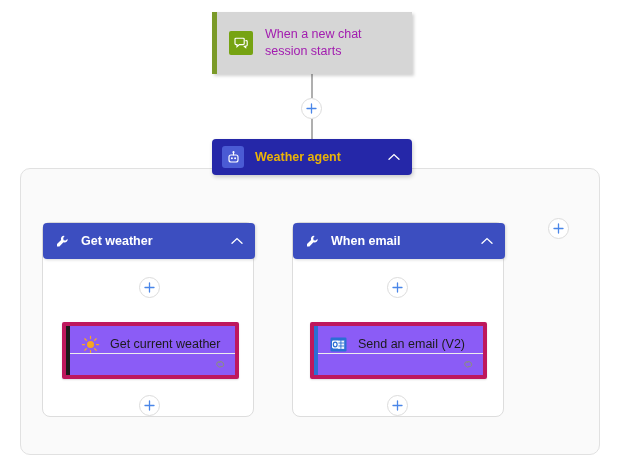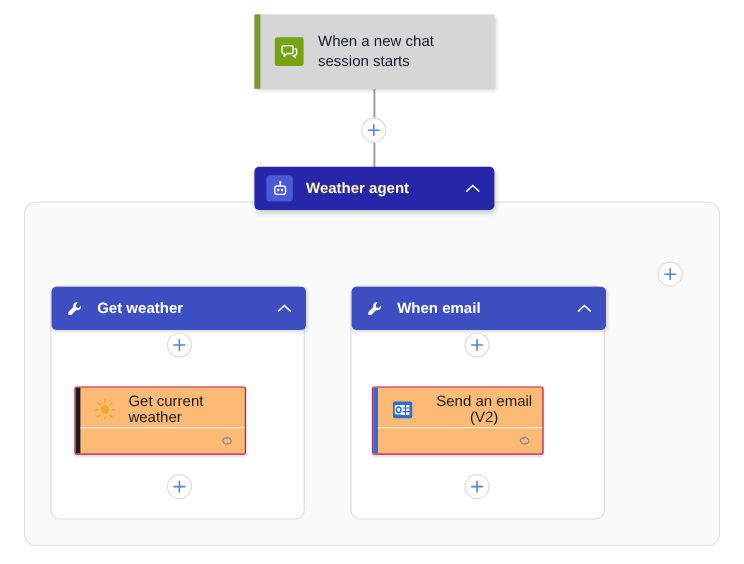--- a/index.html
+++ b/index.html
@@ -24,21 +24,21 @@
   .trigger .accent{
     position:absolute;left:0;top:0;width:5px;height:100%;
     background:#7b9a28;
   }
   .trigger .ticon{
     width:24px;height:24px;margin-left:17px;flex:0 0 auto;
     background:#76a312;border-radius:2px;
     display:flex;align-items:center;justify-content:center;
   }
   .trigger .tlabel{
-    margin-left:12px;font-size:12.5px;color:#0f172a;line-height:17px;
+    margin-left:12px;font-size:12.5px;color:#a21caf;line-height:17px;
     max-width:120px;
   }
 
   
   .agent-container{
     position:absolute;left:20px;top:168px;width:580px;height:287px;
     border:1px solid #e1e1e1;border-radius:10px;background:#fafafa;
     box-sizing:border-box;
   }
 
@@ -49,47 +49,46 @@
     display:flex;align-items:center;
     box-shadow:1px 2px 4px rgba(0,0,0,.2);
     box-sizing:border-box;
   }
   .agent-node .aicon{
     width:22px;height:22px;margin-left:10px;flex:0 0 auto;
     background:#4a5bd4;border-radius:3px;
     display:flex;align-items:center;justify-content:center;
   }
   .agent-node .alabel{
-    margin-left:11px;font-size:12.5px;font-weight:bold;color:#fef9c3;flex:1 1 auto;
+    margin-left:11px;font-size:12.5px;font-weight:bold;color:#eab308;flex:1 1 auto;
   }
   .chev{margin-right:12px;flex:0 0 auto;display:flex;align-items:center;}
 
   
   .tool-container{
     position:absolute;width:212px;height:195px;
     border:1px solid #dddddd;border-radius:8px;background:#ffffff;
     box-sizing:border-box;
-    margin-top:16px;
   }
   #tool-0{left:42px;top:222px;}
   #tool-1{left:292px;top:222px;}
 
   .tool-header{
     position:absolute;left:0;top:0;width:212px;height:36px;
     background:#3c4ec0;border-radius:4px;
     display:flex;align-items:center;box-sizing:border-box;
     box-shadow:1px 1px 3px rgba(0,0,0,.15);
   }
   .tool-header .ticn{margin-left:12px;flex:0 0 auto;display:flex;align-items:center;}
   .tool-header .tlbl{margin-left:11px;font-size:12.5px;font-weight:bold;color:#fff;flex:1 1 auto;}
 
   
   .action-card{
-    position:absolute;width:143px;height:57px;
-    background:#fdba74;border:1px solid #be185d;border-radius:2px;
+    position:absolute;width:177px;height:57px;
+    background:#8b5cf6;border:4px solid #be185d;border-radius:2px;
     box-shadow:0 1px 2px rgba(0,0,0,.13);
     box-sizing:border-box;overflow:hidden;
   }
   .action-card .bar{position:absolute;left:0;top:0;width:4px;height:100%;}
   .action-card .row{
     position:absolute;left:4px;top:0;right:0;height:36px;
     display:flex;align-items:center;
   }
   .action-card .aicn{margin-left:11px;flex:0 0 auto;display:flex;align-items:center;}
   .action-card .albl{margin-left:10px;font-size:12.5px;color:#1b1b1b;}

